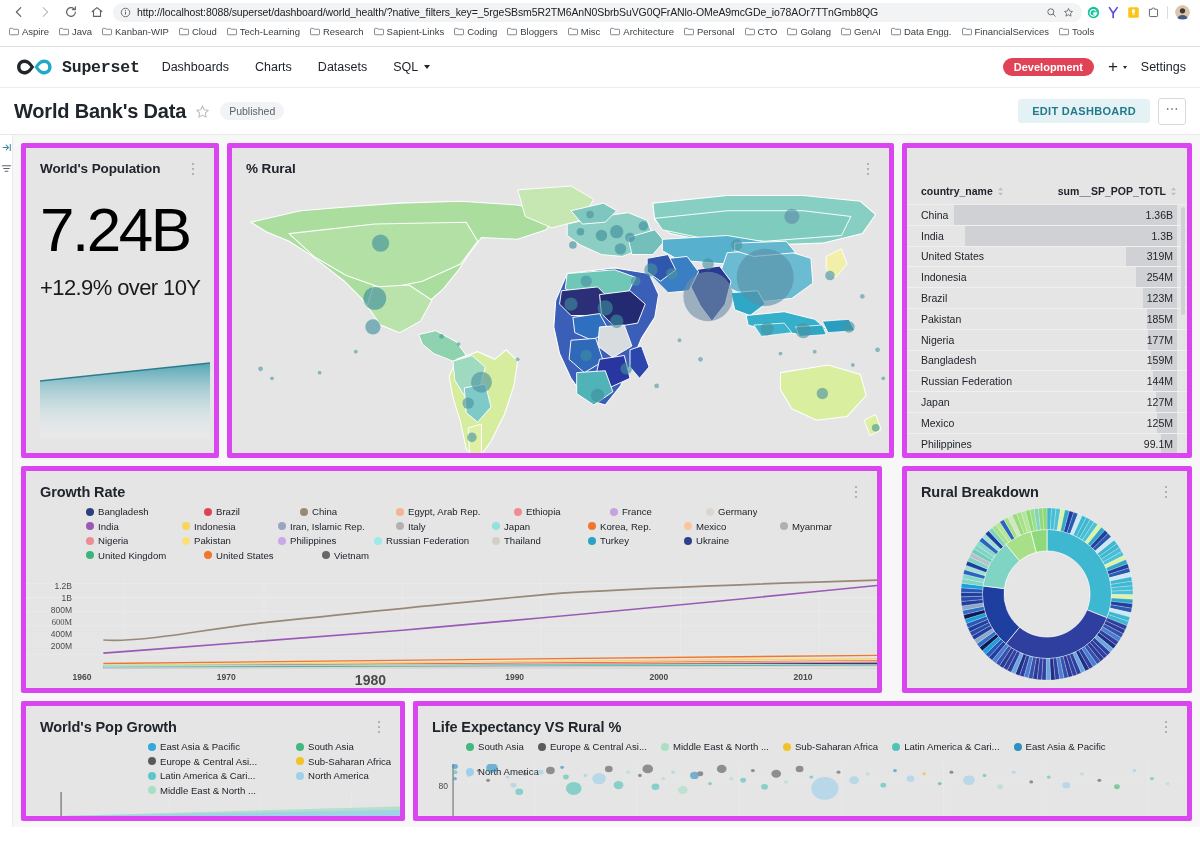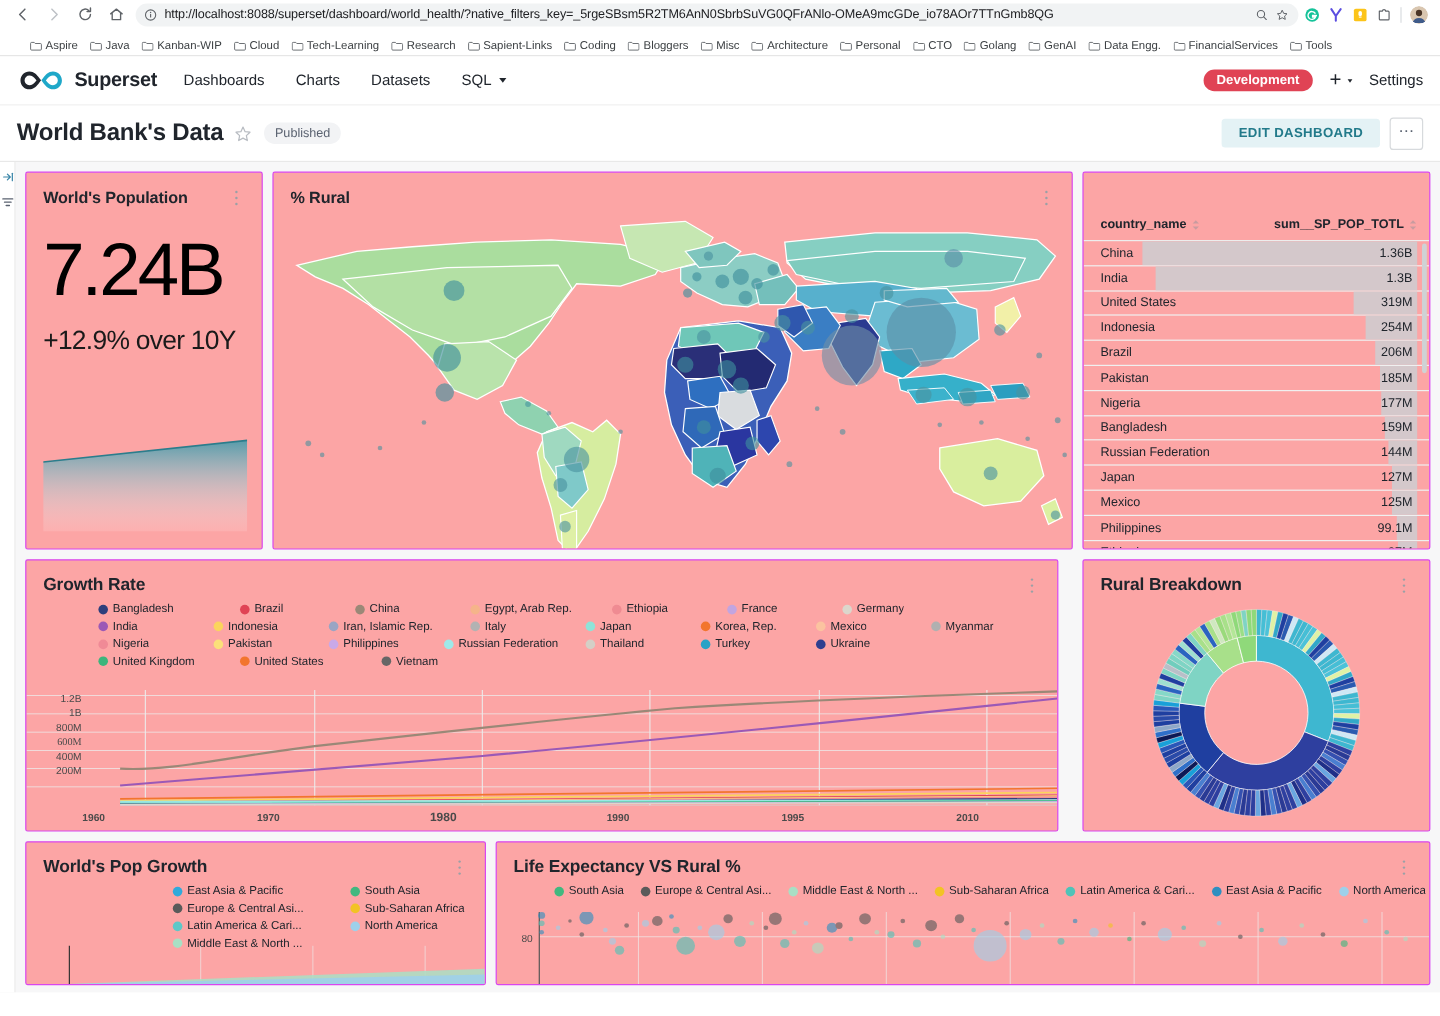--- a/index.html
+++ b/index.html
@@ -32,38 +32,38 @@
     text-overflow:clip; flex:1 1 auto; letter-spacing: -0.1px;
   }
   .omni-ico { width:11px; height:11px; flex:0 0 auto; display:block; }
   .ext-strip { display:flex; align-items:center; gap:7px; padding-right:4px; flex:0 0 auto; }
   .ext-ico { width:13px; height:13px; display:block; }
   .ext-sep { width:1px; height:13px; background:#dadce0; display:block; }
   .avatar-ico { width:15px; height:15px; border-radius:50%; display:block; overflow:hidden; }
 
   
   .bookmarks {
-    height: 22px; display:flex; align-items:flex-end; gap:0px;
-    padding: 0 20px; background:#ffffff; overflow:hidden; white-space:nowrap;
+    height: 22px; display:flex; align-items:flex-start; gap:0px;
+    padding: 0 4px; background:#ffffff; overflow:hidden; white-space:nowrap;
   }
   .bm {
     display:inline-flex; align-items:center; gap:3px; padding: 2px 5px;
     font-size: 9.5px; color:#3c4043; border-radius:4px; cursor:pointer; flex:0 0 auto;
   }
   .bm-folder { width:10px; height:9px; flex:0 0 auto; display:block; }
   .chrome-divider { height:1px; background:#e0e0e0; }
 
   
   .ss-nav {
     height: 41px; display:flex; align-items:center; padding: 0 14px;
     border-bottom: 1px solid #ededed; background:#fff;
   }
   .ss-logo { display:flex; align-items:center; gap:6px; margin-right: 22px; cursor:pointer; }
   .ss-logo-mark { width: 42px; height: 22px; display:block; }
-  .ss-logo-text { font-size: 16.5px; font-weight: 700; color:#20252c; letter-spacing:-0.2px; }
+  .ss-logo-text { font-size: 16.5px; font-weight: 700; color:#20252c; letter-spacing:-0.2px;font-family:Liberation Mono, monospace; }
   .ss-menu { display:flex; align-items:center; gap: 26px; }
   .ss-menu a {
     font-size: 12.5px; color:#20252c; text-decoration:none; cursor:pointer;
     display:inline-flex; align-items:center; gap:4px;
   }
   .caret-dn {
     width:0;height:0;border-left:3px solid transparent;border-right:3px solid transparent;
     border-top:4px solid #20252c; display:inline-block; margin-left:2px;
   }
   .ss-nav-right { margin-left:auto; display:flex; align-items:center; gap:14px; }
@@ -104,21 +104,21 @@
   }
   .filter-rail {
     width: 13px; flex:0 0 13px; background:#fff; border-right:1px solid #eaeaea;
     padding-top: 7px; display:flex; flex-direction:column; align-items:center; gap:10px;
   }
   .rail-ico { width:11px; height:11px; display:block; cursor:pointer; }
 
   .grid { flex:1 1 auto; padding: 8px 8px 0 8px; overflow:hidden; }
 
   .card {
-    background:#fca5a5; border:1px solid #d946ef; border-radius:2px;
+    background:#e5e5e5; border:5px solid #d946ef; border-radius:2px;
     position:relative; overflow:hidden;
   }
   .card-head { display:flex; align-items:flex-start; padding: 13px 14px 0 14px; }
   .card-title { font-size: 14.5px; font-weight:700; color:#20252c; letter-spacing:-0.1px; }
   .card-title.sm { font-size: 13.5px; }
   .kebab {
     margin-left:auto; width:14px; height:16px; display:flex; flex-direction:column;
     align-items:center; justify-content:center; gap:2.5px; cursor:pointer; flex:0 0 auto;
   }
   .kebab i { width:2.5px; height:2.5px; border-radius:50%; background:#9aa0a6; display:block; }
@@ -621,21 +621,21 @@
     <span class="td-val">319M</span>
   </div>
               <div class="trow">
     <span class="bar" style="width:14.798160000000001%"></span>
     <span class="td-name">Indonesia</span>
     <span class="td-val">254M</span>
   </div>
               <div class="trow">
     <span class="bar" style="width:12.01356%"></span>
     <span class="td-name">Brazil</span>
-    <span class="td-val">206M</span>
+    <span class="td-val">123M</span>
   </div>
               <div class="trow">
     <span class="bar" style="width:10.82016%"></span>
     <span class="td-name">Pakistan</span>
     <span class="td-val">185M</span>
   </div>
               <div class="trow">
     <span class="bar" style="width:10.3428%"></span>
     <span class="td-name">Nigeria</span>
     <span class="td-val">177M</span>
@@ -826,23 +826,23 @@
                 <span style="position:absolute;right:4px;top:14px;font-size:8.5px;color:#4a4a4a;">1B</span>
                 <span style="position:absolute;right:4px;top:26px;font-size:8.5px;color:#4a4a4a;">800M</span>
                 <span style="position:absolute;right:4px;top:38px;font-size:8.5px;color:#4a4a4a;font-family:Liberation Serif, serif;">600M</span>
                 <span style="position:absolute;right:4px;top:50px;font-size:8.5px;color:#4a4a4a;">400M</span>
                 <span style="position:absolute;right:4px;top:62px;font-size:8.5px;color:#4a4a4a;">200M</span>
               </div>
           </div>
           <div id="gr-xticks" style="position:absolute;left:52px;right:0;bottom:2px;height:14px;font-weight:bold;">
               <span style="position:absolute;left:0.5%;transform:translateX(-50%);font-size:8.5px;color:#4a4a4a;">1960</span>
               <span style="position:absolute;left:18.55%;transform:translateX(-50%);font-size:8.5px;color:#4a4a4a;">1970</span>
-              <span style="position:absolute;left:36.6%;transform:translateX(-50%);font-size:10px;color:#4a4a4a;">1980</span>
+              <span style="position:absolute;left:36.6%;transform:translateX(-50%);font-size:14px;color:#4a4a4a;">1980</span>
               <span style="position:absolute;left:54.650000000000006%;transform:translateX(-50%);font-size:8.5px;color:#4a4a4a;">1990</span>
-              <span style="position:absolute;left:72.7%;transform:translateX(-50%);font-size:8.5px;color:#4a4a4a;">1995</span>
+              <span style="position:absolute;left:72.7%;transform:translateX(-50%);font-size:8.5px;color:#4a4a4a;">2000</span>
               <span style="position:absolute;left:90.75%;transform:translateX(-50%);font-size:8.5px;color:#4a4a4a;">2010</span>
             </div>
         </div>
       </div>
 
       <div class="card c-rural">
         <div class="card-head">
           <span class="card-title">Rural Breakdown</span>
           <span class="kebab">
               <i></i>

